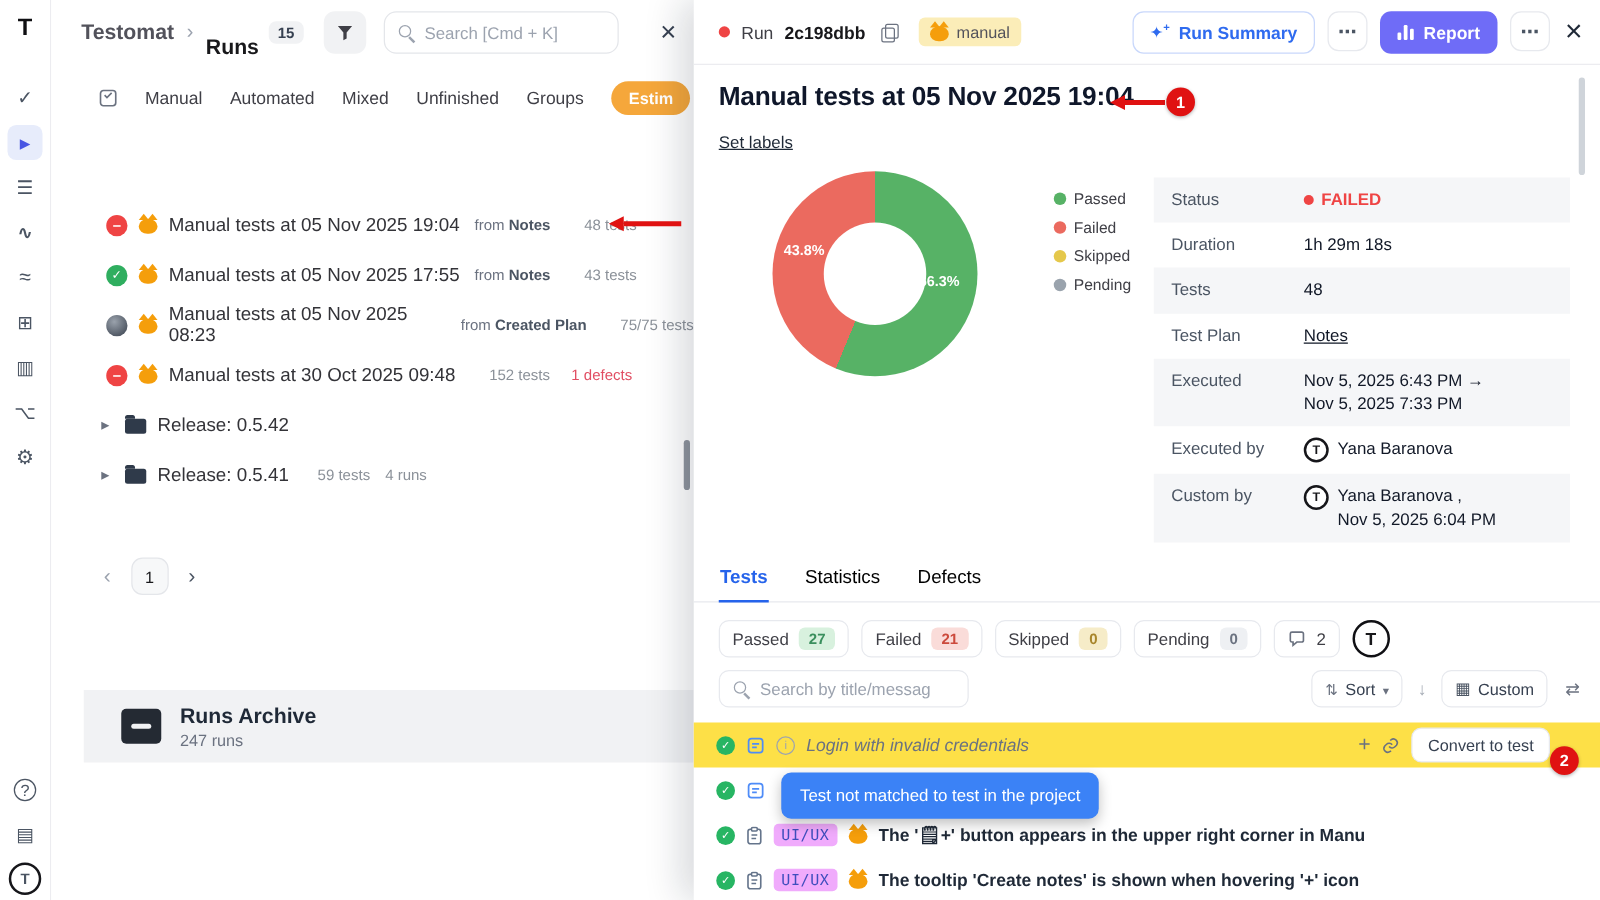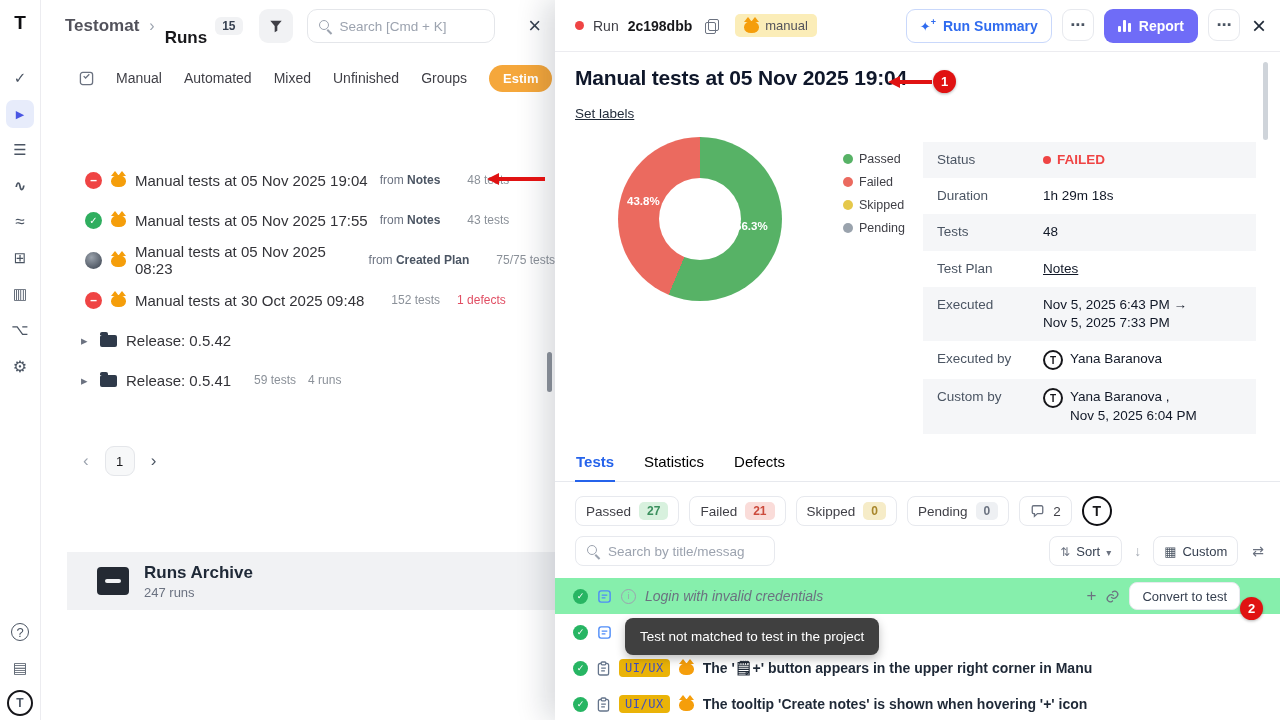--- a/index.html
+++ b/index.html
@@ -147,33 +147,33 @@
   .sort-ic::before{content:"⇅";color:#6b7280;font-size:12px;}
   .caret::before{content:"▾";color:#6b7280;font-size:10px;}
   .dl-ic{color:#a7adb6;font-size:14px;margin:0 4px;cursor:pointer;}
   .dl-ic::before{content:"↓";}
   .grid-ic::before{content:"▦";color:#4b5563;font-size:13px;}
   .swap-ic{color:#6b7280;font-size:14px;margin-left:6px;cursor:pointer;}
   .swap-ic::before{content:"⇄";}
 
   .tests{position:absolute;left:0;top:578px;width:100%;}
   .trow{display:flex;align-items:center;height:36px;padding:0 40px 0 18px;gap:9px;font-size:14px;color:#1f2937;position:relative;cursor:pointer;}
-  .trow.hl{background:#86efac;}
+  .trow.hl{background:#fde047;}
   .tst-pass{width:15px;height:15px;border-radius:50%;background:#27b563;color:#fff;display:flex;align-items:center;justify-content:center;flex-shrink:0;}
   .tst-pass::before{content:"✓";font-size:9px;font-weight:700;}
   .inf{width:15px;height:15px;border:1.3px solid #9ca3af;border-radius:50%;color:#9ca3af;display:flex;align-items:center;justify-content:center;flex-shrink:0;}
   .inf::before{content:"i";font-size:9px;font-style:normal;}
   .ttl-italic{font-style:italic;color:#6b7280;}
   .flex1{flex:1;}
   .plus-ic{color:#6b7280;font-size:17px;cursor:pointer;}
   .plus-ic::before{content:"+";}
   .btn-convert{height:28px;border:1px solid #e7e9ee;border-radius:8px;background:#fff;padding:0 12px;font-size:13px;color:#374151;cursor:pointer;white-space:nowrap;}
-  .tag{font-family:"DejaVu Sans Mono","Liberation Mono",monospace;font-size:12px;background:#eab308;color:#3f4ebd;padding:2px 6px;border-radius:4px;letter-spacing:.5px;flex-shrink:0;}
+  .tag{font-family:"DejaVu Sans Mono","Liberation Mono",monospace;font-size:12px;background:#f0abfc;color:#3f4ebd;padding:2px 6px;border-radius:4px;letter-spacing:.5px;flex-shrink:0;}
   .ttitle{white-space:nowrap;overflow:hidden;font-weight:bold;}
-  .tooltip{position:absolute;left:70px;top:40px;height:37px;background:#404040;color:#fff;font-size:13.5px;border-radius:8px;display:flex;align-items:center;padding:0 15px;z-index:20;box-shadow:0 4px 10px rgba(0,0,0,.25);white-space:nowrap;}
+  .tooltip{position:absolute;left:70px;top:40px;height:37px;background:#3b82f6;color:#fff;font-size:13.5px;border-radius:8px;display:flex;align-items:center;padding:0 15px;z-index:20;box-shadow:0 4px 10px rgba(0,0,0,.25);white-space:nowrap;}
 
   .rp-scroll{position:absolute;right:12px;top:62px;width:5px;height:78px;background:#cfd4da;border-radius:3px;}
 
   
   .ann-arrow{position:absolute;display:flex;align-items:center;z-index:50;}
   .ann-arrow .head{width:0;height:0;border-top:6px solid transparent;border-bottom:6px solid transparent;border-right:12px solid #e01212;}
   .ann-arrow .shaft{height:3.5px;background:#e01212;}
   .ann-num{position:absolute;width:23px;height:23px;border-radius:50%;background:#e01212;color:#fff;font-size:13px;font-weight:700;display:flex;align-items:center;justify-content:center;z-index:50;box-shadow:0 1px 3px rgba(0,0,0,.3);}
 </style>
 </head>

